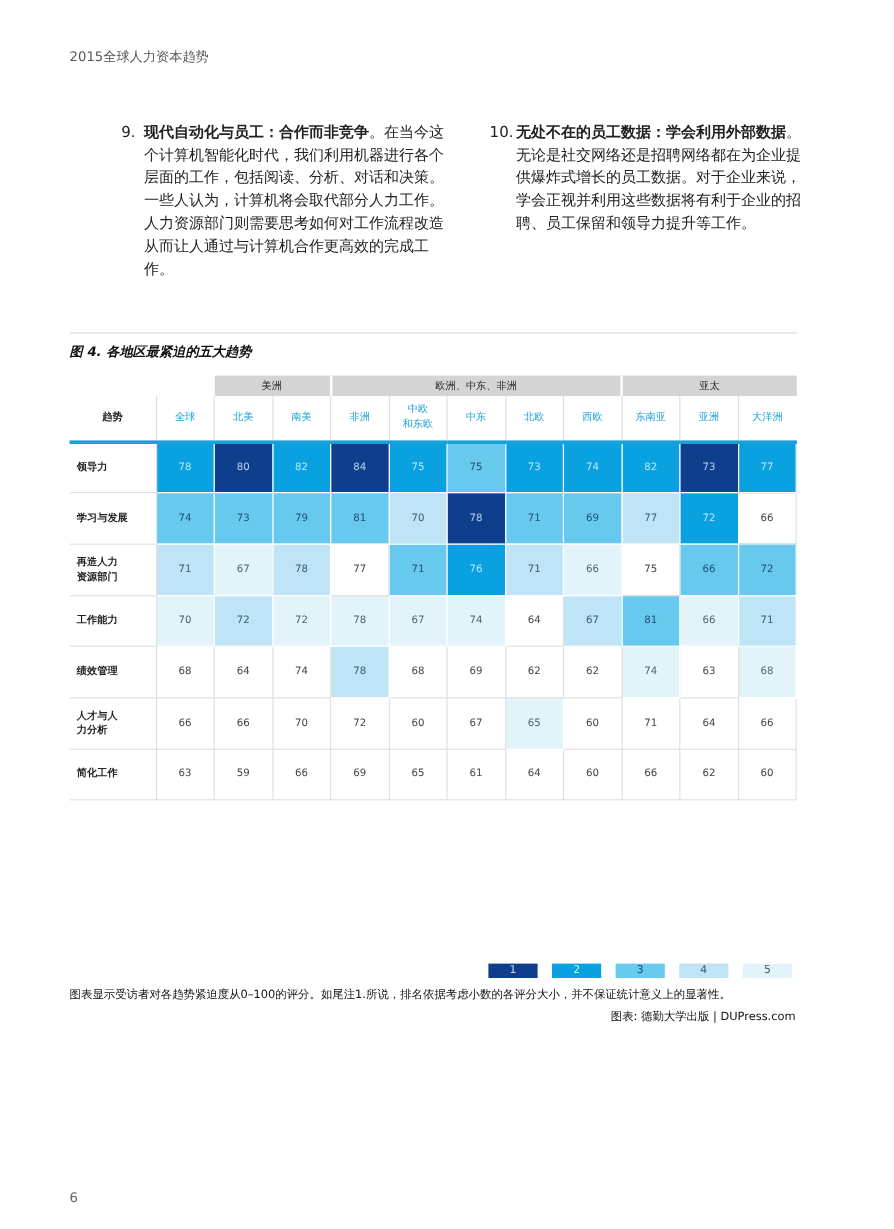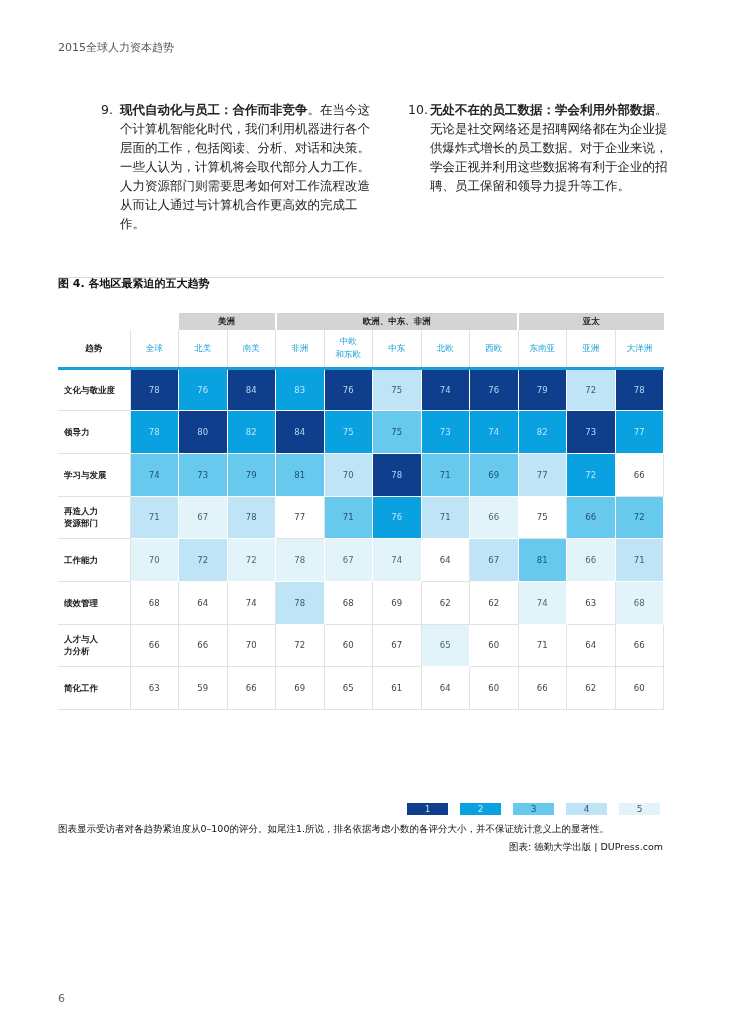--- a/index.html
+++ b/index.html
@@ -7,24 +7,24 @@
     body { position: relative; font-family: "DejaVu Sans", "Liberation Sans", sans-serif; color: #222; }
     .running-head { position: absolute; left: 58px; top: 40px; font-size: 11px; color: #555; }
     .col { position: absolute; top: 100px; font-size: 12.5px; line-height: 19px; color: #222; }
     .col .num { position: absolute; left: 0; top: 0; font-weight: normal; }
     .col .bold { font-weight: bold; }
     #col9 { left: 120px; width: 262px; }
     #col9 .num { left: -19px; }
     #col10 { left: 430px; width: 245px; }
     #col10 .num { left: -22px; }
     .divider { position: absolute; left: 58px; top: 277px; width: 606px; height: 1px; background: #d9d9d9; }
-    .fig-title { position: absolute; left: 58px; top: 276px; font-size: 11px; font-weight: bold; color: #111; }
+    .fig-title { position: absolute; left: 58px; top: 286px; font-size: 11px; font-weight: bold; color: #111; font-style: italic; }
     table.heat { position: absolute; left: 58px; top: 313px; border-collapse: collapse; table-layout: fixed; width: 606px; }
     table.heat td, table.heat th { font-size: 8.5px; text-align: center; vertical-align: middle; padding: 0; }
-    .region-row th { height: 17px; font-weight: bold; font-size: 9px; color: #222; background: #d4d4d4; }
+    .region-row th { height: 17px; font-weight: normal; font-size: 9px; color: #222; background: #d4d4d4; }
     .region-row th.blank { background: #ffffff; }
     .region-row th.gap { border-left: 2px solid #fff; }
     .col-row th { height: 38px; font-weight: normal; color: #1aa0d8; border-left: 1px solid #e0e0e0; border-bottom: 3px solid #1aa0d8; line-height: 13px; }
     .col-row th.trend-head { color: #222; font-weight: bold; border-left: none; }
     .data-row td { height: 42.7px; color: #444; border: 1px solid #e2e2e2; }
     .data-row td.label { text-align: left; padding-left: 6px; font-weight: bold; color: #222; border-left: none; line-height: 12px; }
     td.r1 { background: #0f3f8c; color: #b8d4f2 !important; border-color: #fff !important; }
     td.r2 { background: #0aa1e0; color: #b9e6fa !important; border-color: #fff !important; }
     td.r3 { background: #68c9ef; color: #1e4f78 !important; border-color: #fff !important; }
     td.r4 { background: #bfe4f5; color: #3e5a70 !important; border-color: #fff !important; }
@@ -82,34 +82,20 @@
         <th style="white-space: pre-line;">中东</th>
         <th style="white-space: pre-line;">北欧</th>
         <th style="white-space: pre-line;">西欧</th>
         <th style="white-space: pre-line;">东南亚</th>
         <th style="white-space: pre-line;">亚洲</th>
         <th style="white-space: pre-line;">大洋洲</th>
       </tr>
   </thead>
   <tbody id="heat-body">
       <tr class="data-row">
-        <td class="label">文化与敬业度</td>
-        <td class="r1">78</td>
-        <td class="r2">76</td>
-        <td class="r1">84</td>
-        <td class="r2">83</td>
-        <td class="r1">76</td>
-        <td class="r4">75</td>
-        <td class="r1">74</td>
-        <td class="r1">76</td>
-        <td class="r1">79</td>
-        <td class="r4">72</td>
-        <td class="r1">78</td>
-      </tr>
-      <tr class="data-row">
         <td class="label">领导力</td>
         <td class="r2">78</td>
         <td class="r1">80</td>
         <td class="r2">82</td>
         <td class="r1">84</td>
         <td class="r2">75</td>
         <td class="r3">75</td>
         <td class="r2">73</td>
         <td class="r2">74</td>
         <td class="r2">82</td>

